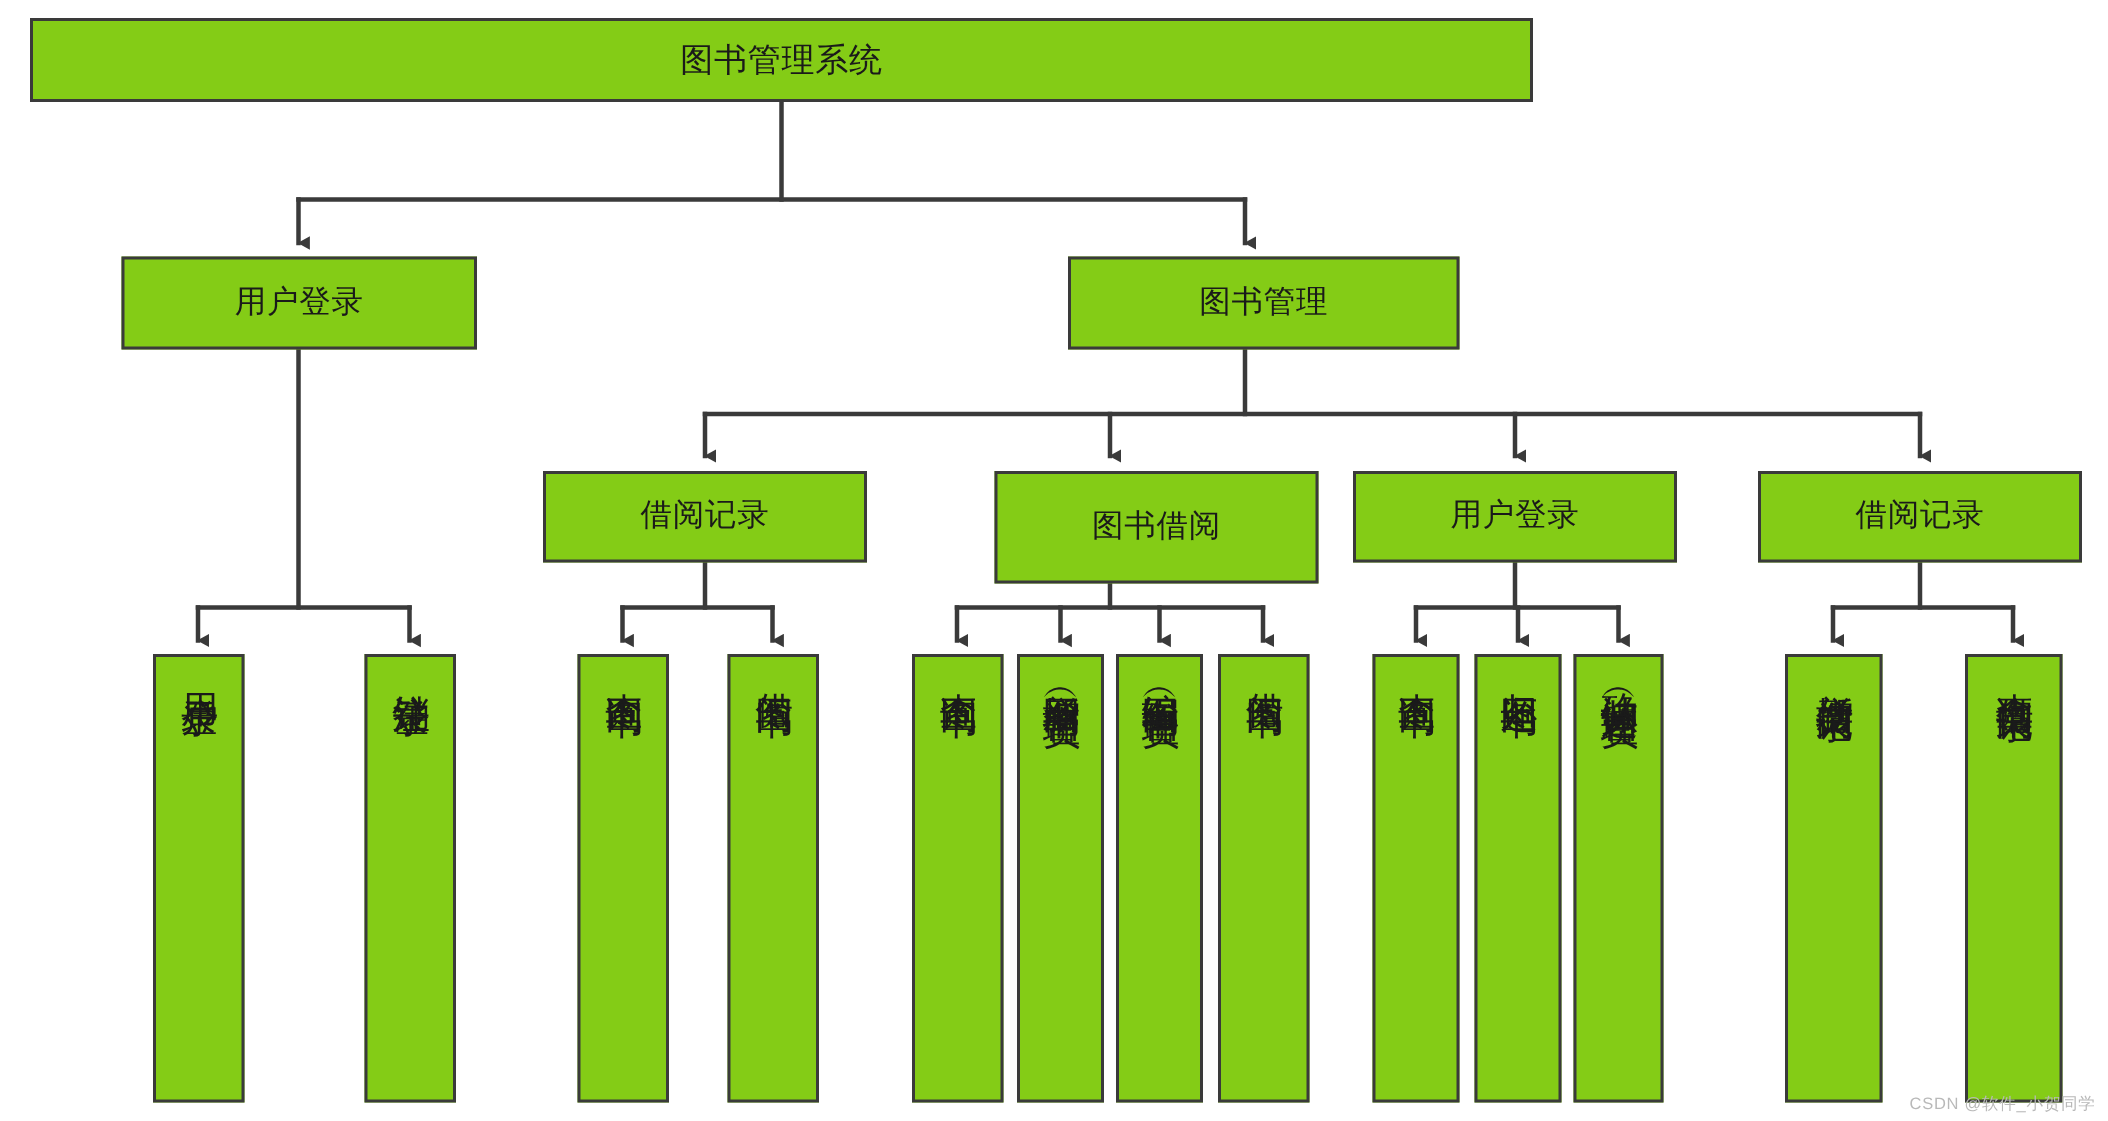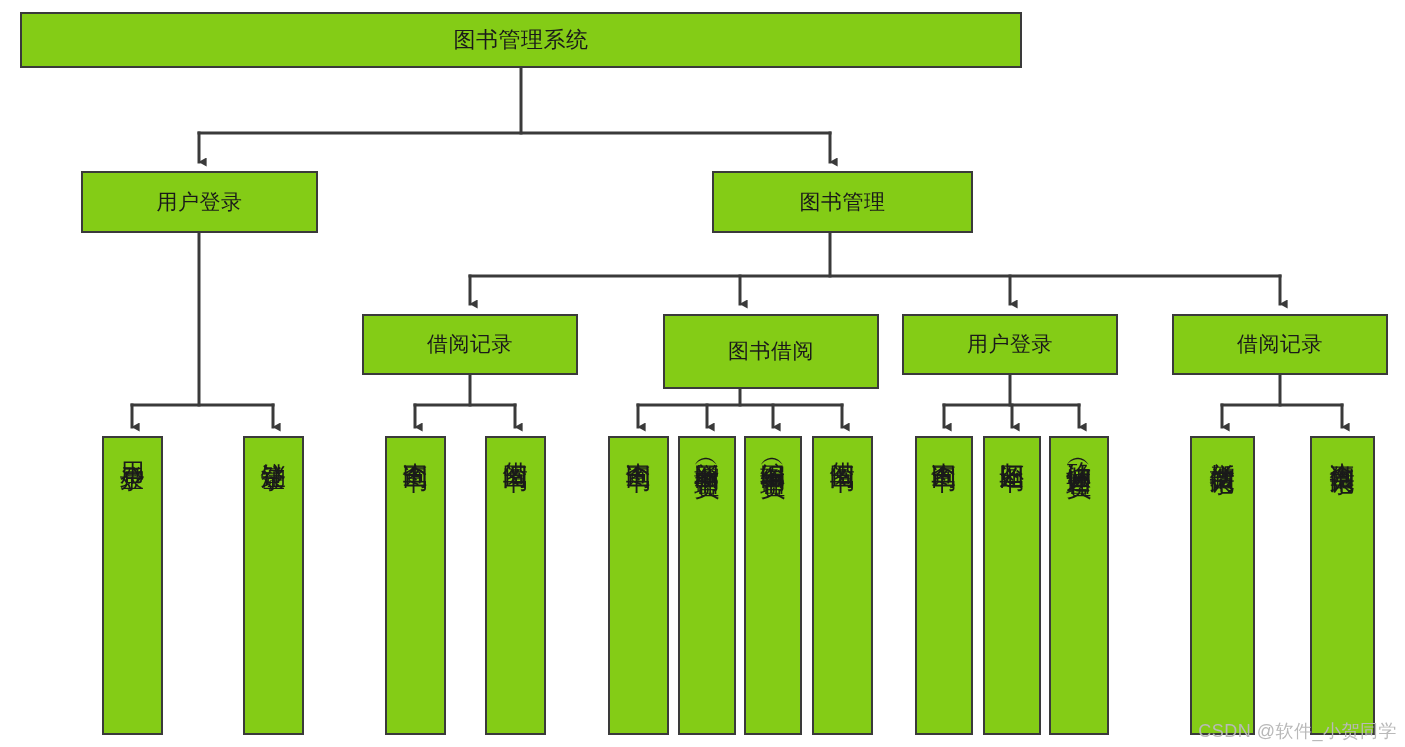--- a/index.html
+++ b/index.html
@@ -60,21 +60,21 @@
     left: 0;
     top: 0;
     width: 1405px;
     height: 747px;
     pointer-events: none;
   }
   .watermark {
     position: absolute;
     right: 8px;
     bottom: 4px;
-    font-size: 18px;
+    font-size: 11px;
     color: #b9b9b9;
     letter-spacing: 0.5px;
     white-space: nowrap;
   }
 </style>
 </head>
 <body>
 
 <div id="canvas">
 

